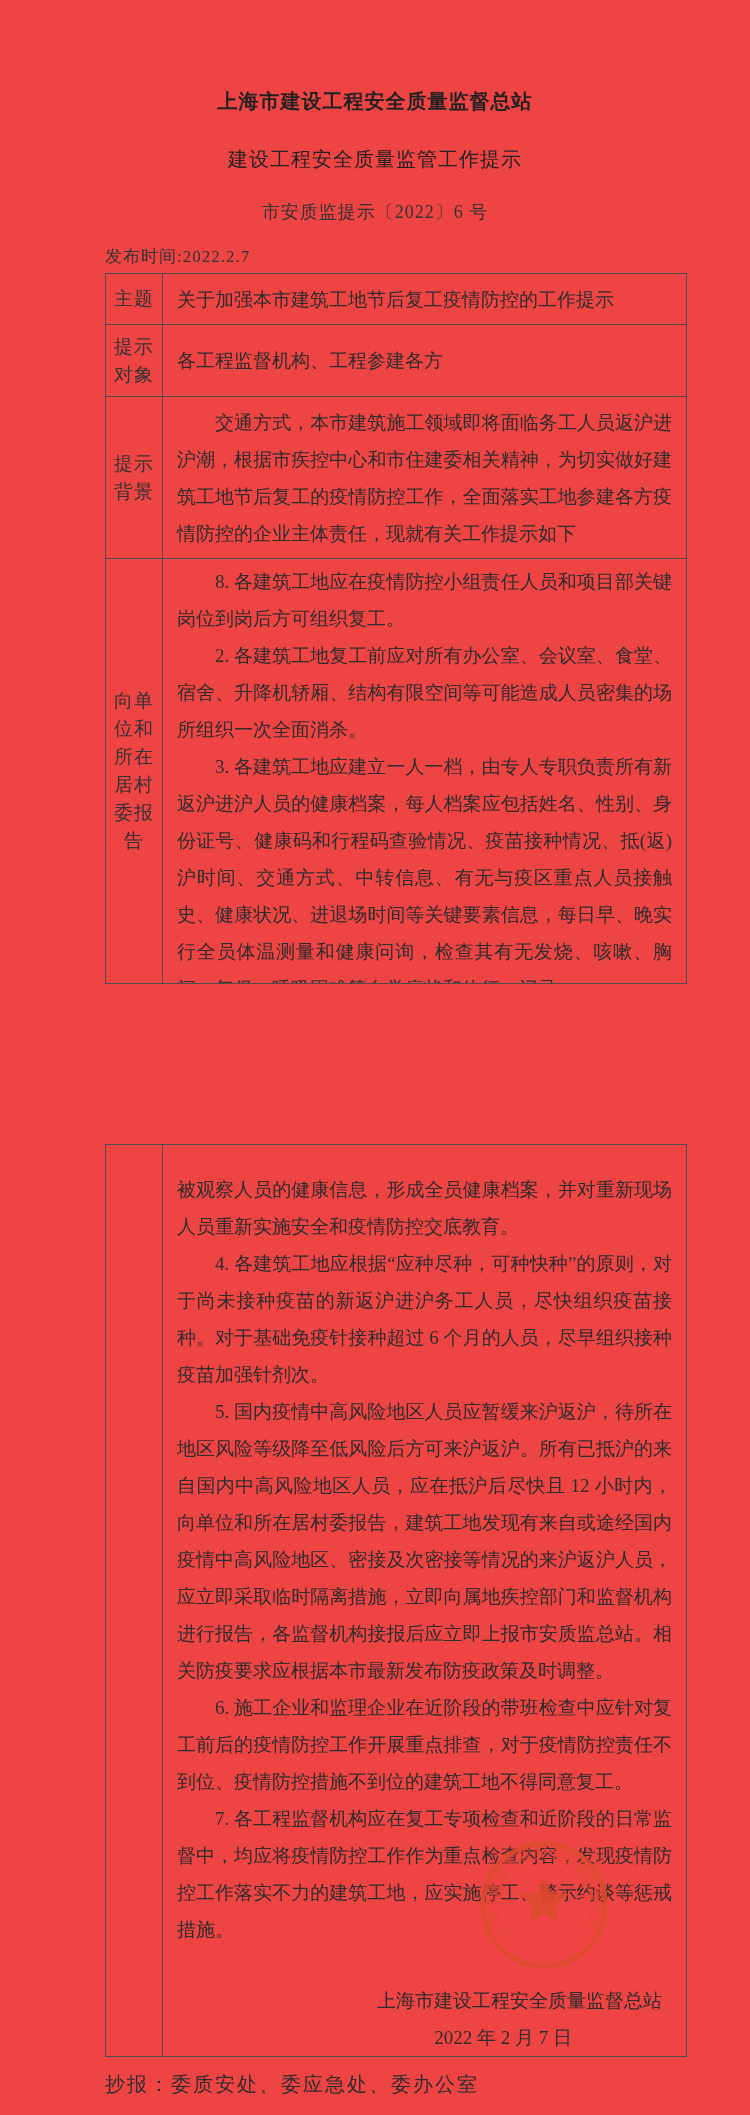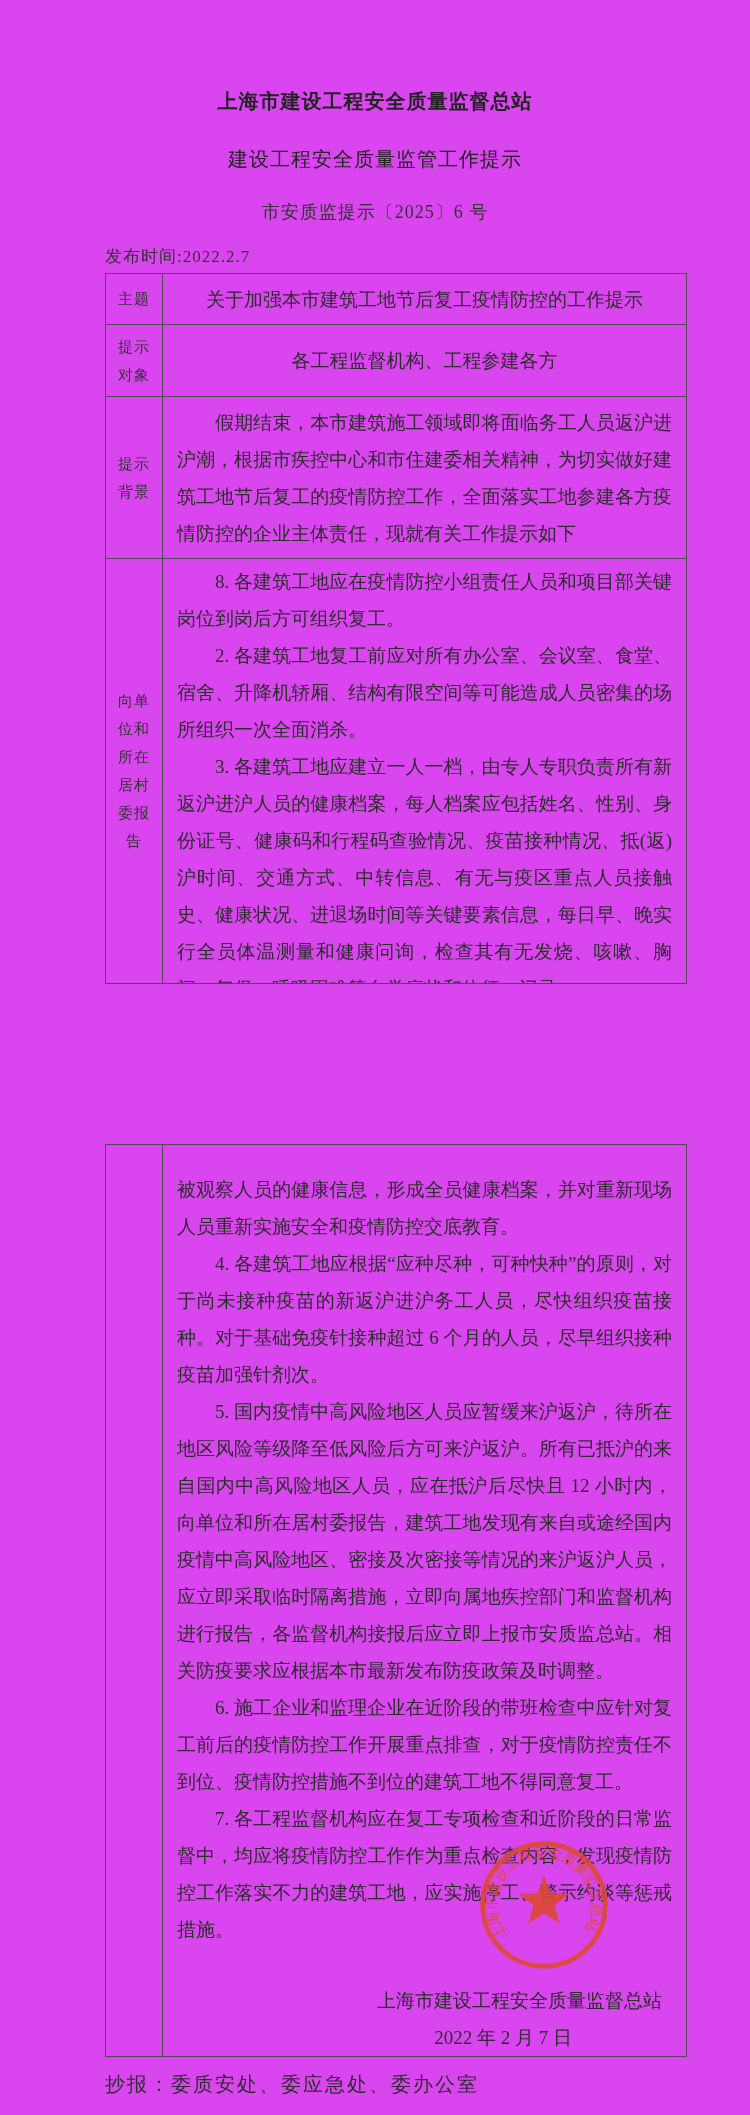--- a/index.html
+++ b/index.html
@@ -2,21 +2,21 @@
 <html style="--seal-color: #dd4a2e;"><head>
 <meta charset="utf-8">
 <style>
   html, body {
     margin: 0; padding: 0;
     background: #fdfdfd;
   }
   .doc {
     position: relative;
     width: 750px; height: 2115px;
-    background: #d946ef;
+    background: #ef4444;
     color: #2d2d2d;
     font-family: "Liberation Serif", "DejaVu Serif", serif;
     overflow: hidden;
   }
   .header { text-align: center; }
   .title1 {
     margin: 0; padding-top: 88px;
     font-family: "Liberation Sans", "DejaVu Sans", sans-serif;
     font-size: 20px; font-weight: 700; letter-spacing: 1px;
     color: #222;
@@ -37,32 +37,32 @@
     font-size: 17px; letter-spacing: 1px; color: #333;
   }
   table.main-table {
     width: 582px;
     border-collapse: collapse;
     table-layout: fixed;
   }
   table.main-table td { border: 1px solid #4d4d4d; }
   .label-cell {
     text-align: center; vertical-align: middle;
-    font-size: 15px; color: #333; padding: 0;
+    font-size: 19px; color: #333; padding: 0;
   }
   .label-inner {
     display: inline-block; width: 40px;
     line-height: 28px; letter-spacing: 1px;
     word-break: break-all; text-align: center;
   }
   .content-cell {
     font-size: 19px; line-height: 37px; color: #2d2d2d;
     padding: 0 14px; vertical-align: middle;
   }
-  .content-cell.centered { text-align: center; }
+  .content-cell.centered { }
   .content-cell.top { vertical-align: top; }
   .clip { overflow: hidden; }
   .body-par { margin: 0; text-align: justify; text-indent: 2em; }
   .body-par.no-indent { text-indent: 0; }
   .page-gap { height: 160px; }
   .page2-wrap { position: relative; }
   .page2-content { padding-top: 26px; }
   .sig-block { margin-top: 34px; }
   .sig-org { text-align: right; padding-right: 10px; }
   .sig-date { text-align: right; padding-right: 100px; }
@@ -82,21 +82,21 @@
   .seal text { fill: var(--seal-color, #dd4a2e); }
 </style>
 </head>
 <body>
 
 <div class="doc">
 
   <div class="header">
     <h1 class="title1">上海市建设工程安全质量监督总站</h1>
     <h2 class="title2">建设工程安全质量监管工作提示</h2>
-    <div class="doc-number">市安质监提示〔2025〕6 号</div>
+    <div class="doc-number">市安质监提示〔2022〕6 号</div>
   </div>
 
   <div class="content">
 
     <div class="publish-date">发布时间:2022.2.7</div>
 
     <table class="main-table">
       <colgroup>
           <col style="width:57px">
           <col>
@@ -112,21 +112,21 @@
         <td class="label-cell">
           <span class="label-inner">提示对象</span>
         </td>
         <td class="content-cell centered">各工程监督机构、工程参建各方</td>
       </tr>
       <tr style="height:162px">
         <td class="label-cell">
           <span class="label-inner">提示背景</span>
         </td>
         <td class="content-cell">
-          <p class="body-par">假期结束，本市建筑施工领域即将面临务工人员返沪进沪潮，根据市疾控中心和市住建委相关精神，为切实做好建筑工地节后复工的疫情防控工作，全面落实工地参建各方疫情防控的企业主体责任，现就有关工作提示如下</p>
+          <p class="body-par">交通方式，本市建筑施工领域即将面临务工人员返沪进沪潮，根据市疾控中心和市住建委相关精神，为切实做好建筑工地节后复工的疫情防控工作，全面落实工地参建各方疫情防控的企业主体责任，现就有关工作提示如下</p>
         </td>
       </tr>
       <tr style="height:422px">
         <td class="label-cell">
           <span class="label-inner">向单位和所在居村委报告</span>
         </td>
         <td class="content-cell top">
           <div class="clip" style="height:420px; padding-top:4px;">
             <p class="body-par">8. 各建筑工地应在疫情防控小组责任人员和项目部关键岗位到岗后方可组织复工。</p>
             <p class="body-par">2. 各建筑工地复工前应对所有办公室、会议室、食堂、宿舍、升降机轿厢、结构有限空间等可能造成人员密集的场所组织一次全面消杀。</p>

